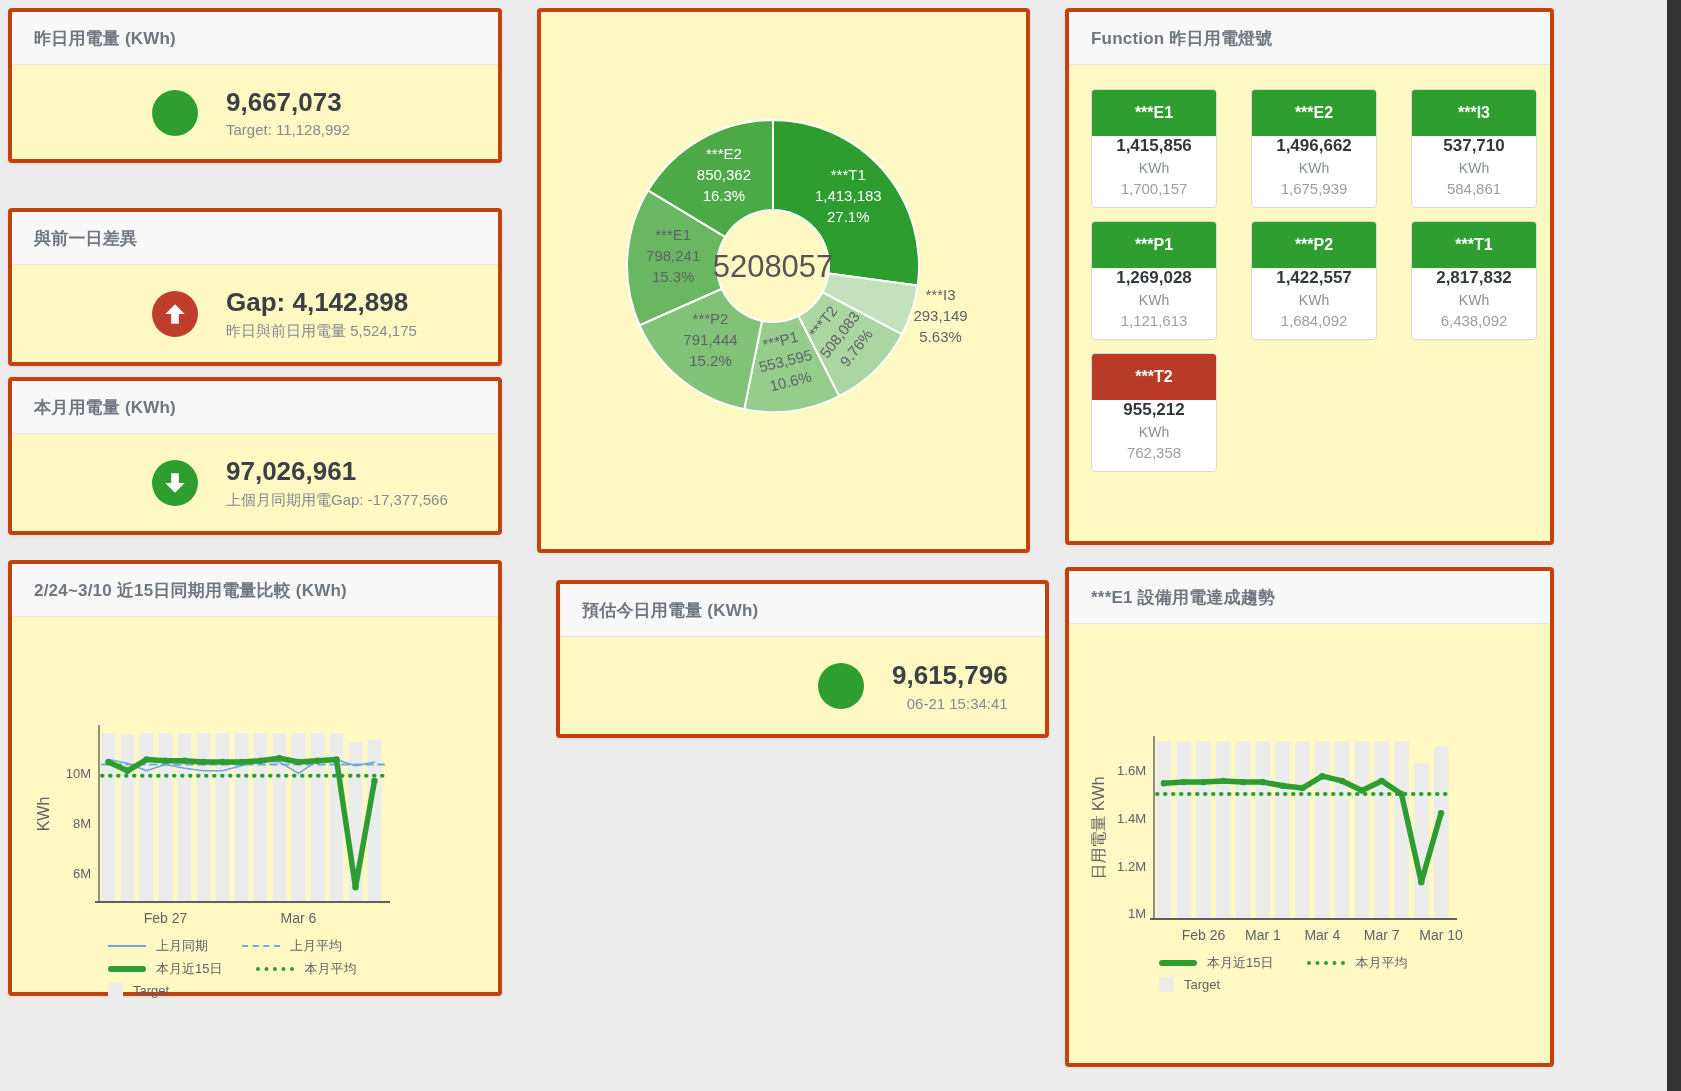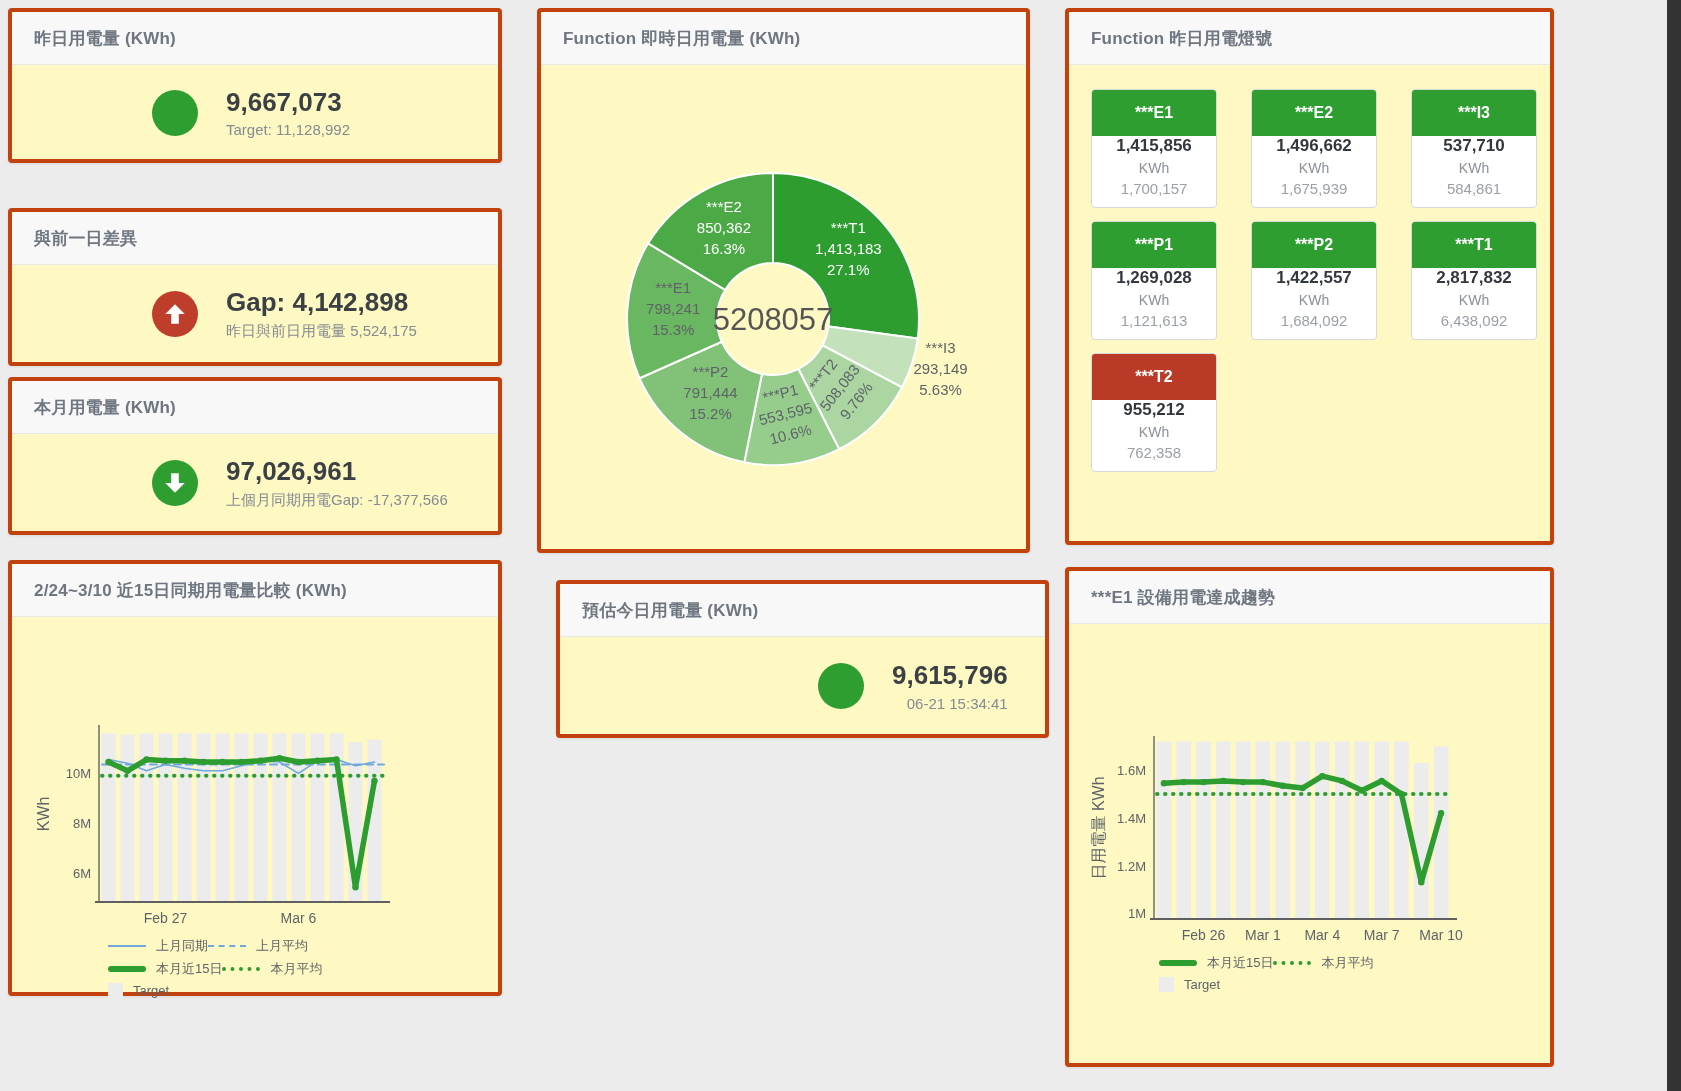--- a/index.html
+++ b/index.html
@@ -15,21 +15,21 @@
   .circle{width:46px;height:46px;border-radius:50%;flex:0 0 46px;display:flex;
     align-items:center;justify-content:center;margin-right:28px;}
   .circle.green{background:#2e9e30;}
   .circle.red{background:#bf3d2b;}
   .circle svg{width:26px;height:26px;fill:#fff;}
   .kpi-value{font-size:26px;font-weight:700;color:#3b4045;line-height:1.2;}
   .kpi-sub{font-size:15px;color:#848b93;margin-top:3px;}
   .chart-body{position:relative;}
   svg text{font-family:"Liberation Sans","DejaVu Sans",sans-serif;}
   .legend{margin-left:96px;margin-top:-4px;}
-  .legend-row{display:flex;margin-bottom:5px;align-items:center;}
+  .legend-row{display:flex;gap:34px;margin-bottom:5px;align-items:center;}
   .legend-item{display:flex;align-items:center;gap:10px;font-size:13px;color:#5f6368;cursor:pointer;}
   .sw{width:38px;}
   .sw-solid-blue{border-top:2px solid #6fa8dc;}
   .sw-dash-blue{border-top:2px dashed #6fa8dc;}
   .sw-thick-green{border-top:6px solid #2d9d2f;border-radius:3px;}
   .sw-dot-green{border-top:4px dotted #2d9d2f;}
   .sw-box{width:15px;height:15px;background:#ececec;}
   .lights-grid{display:grid;grid-template-columns:repeat(3,126px);column-gap:34px;row-gap:13px;
     padding:24px 0 0 22px;}
   .tile{border:1px solid #d8d8d8;border-radius:4px;background:#fff;text-align:center;}
@@ -166,23 +166,20 @@
           <span class="legend-item">
             <span class="sw-box"></span>
             <span>Target</span>
           </span>
         </div>
       </div>
     </div>
   </div>
 
   <div class="card" style="left:537px;top:8px;width:493px;height:545px">
-    <div class="card-header">
-      <span class="card-title">Function 即時日用電量 (KWh)</span>
-    </div>
     <svg id="donut-svg" width="491" height="485" viewBox="0 0 491 485">
         <path d="M232 108 A146 146 0 0 1 376.68887079031646 273.5225682076695 L287.4971011250529 261.48810835362667 A56 56 0 0 0 232 198 Z" fill="#2d9d2f" stroke="#ffffff" stroke-width="2"></path>
         <text x="307.2899800969716" y="168.18648393378743" text-anchor="middle" font-size="15" fill="#ffffff"><tspan x="307.2899800969716" y="168.18648393378743">***T1</tspan><tspan x="307.2899800969716" dy="21">1,413,183</tspan><tspan x="307.2899800969716" dy="21">27.1%</tspan></text>
         <path d="M376.68887079031646 273.5225682076695 A146 146 0 0 1 360.9725917246409 322.4256573503616 L281.4689392916431 280.24545761383735 A56 56 0 0 0 287.4971011250529 261.48810835362667 Z" fill="#c3e2bb" stroke="#ffffff" stroke-width="2"></path>
         <text x="399.55959298328645" y="287.84963137548283" text-anchor="middle" font-size="15" fill="#5f6368"><tspan x="399.55959298328645" y="287.84963137548283">***I3</tspan><tspan x="399.55959298328645" dy="21">293,149</tspan><tspan x="399.55959298328645" dy="21">5.63%</tspan></text>
         <path d="M360.9725917246409 322.4256573503616 A146 146 0 0 1 298.12707190471986 384.1660876008341 L257.3638084018104 303.92671853182674 A56 56 0 0 0 281.4689392916431 280.24545761383735 Z" fill="#abd6a2" stroke="#ffffff" stroke-width="2"></path>
         <text x="302.08071061066255" y="305.3350825352054" text-anchor="middle" font-size="15" fill="#5f6368" transform="rotate(-52 302.08071061066255 325.3350825352054)"><tspan x="302.08071061066255" y="305.3350825352054">***T2</tspan><tspan x="302.08071061066255" dy="21">508,083</tspan><tspan x="302.08071061066255" dy="21">9.76%</tspan></text>
         <path d="M298.12707190471986 384.1660876008341 A146 146 0 0 1 203.30440419557698 397.15223638291224 L220.99347010241308 308.90770710577453 A56 56 0 0 0 257.3638084018104 303.92671853182674 Z" fill="#96cd8d" stroke="#ffffff" stroke-width="2"></path>
         <text x="245.5685409645825" y="333.07519717917523" text-anchor="middle" font-size="15" fill="#5f6368" transform="rotate(-14 245.5685409645825 353.07519717917523)"><tspan x="245.5685409645825" y="333.07519717917523">***P1</tspan><tspan x="245.5685409645825" dy="21">553,595</tspan><tspan x="245.5685409645825" dy="21">10.6%</tspan></text>
         <path d="M203.30440419557698 397.15223638291224 A146 146 0 0 1 98.57833623120334 313.2845649150449 L180.82456732155745 276.7392851728939 A56 56 0 0 0 220.99347010241308 308.90770710577453 Z" fill="#81c278" stroke="#ffffff" stroke-width="2"></path>

